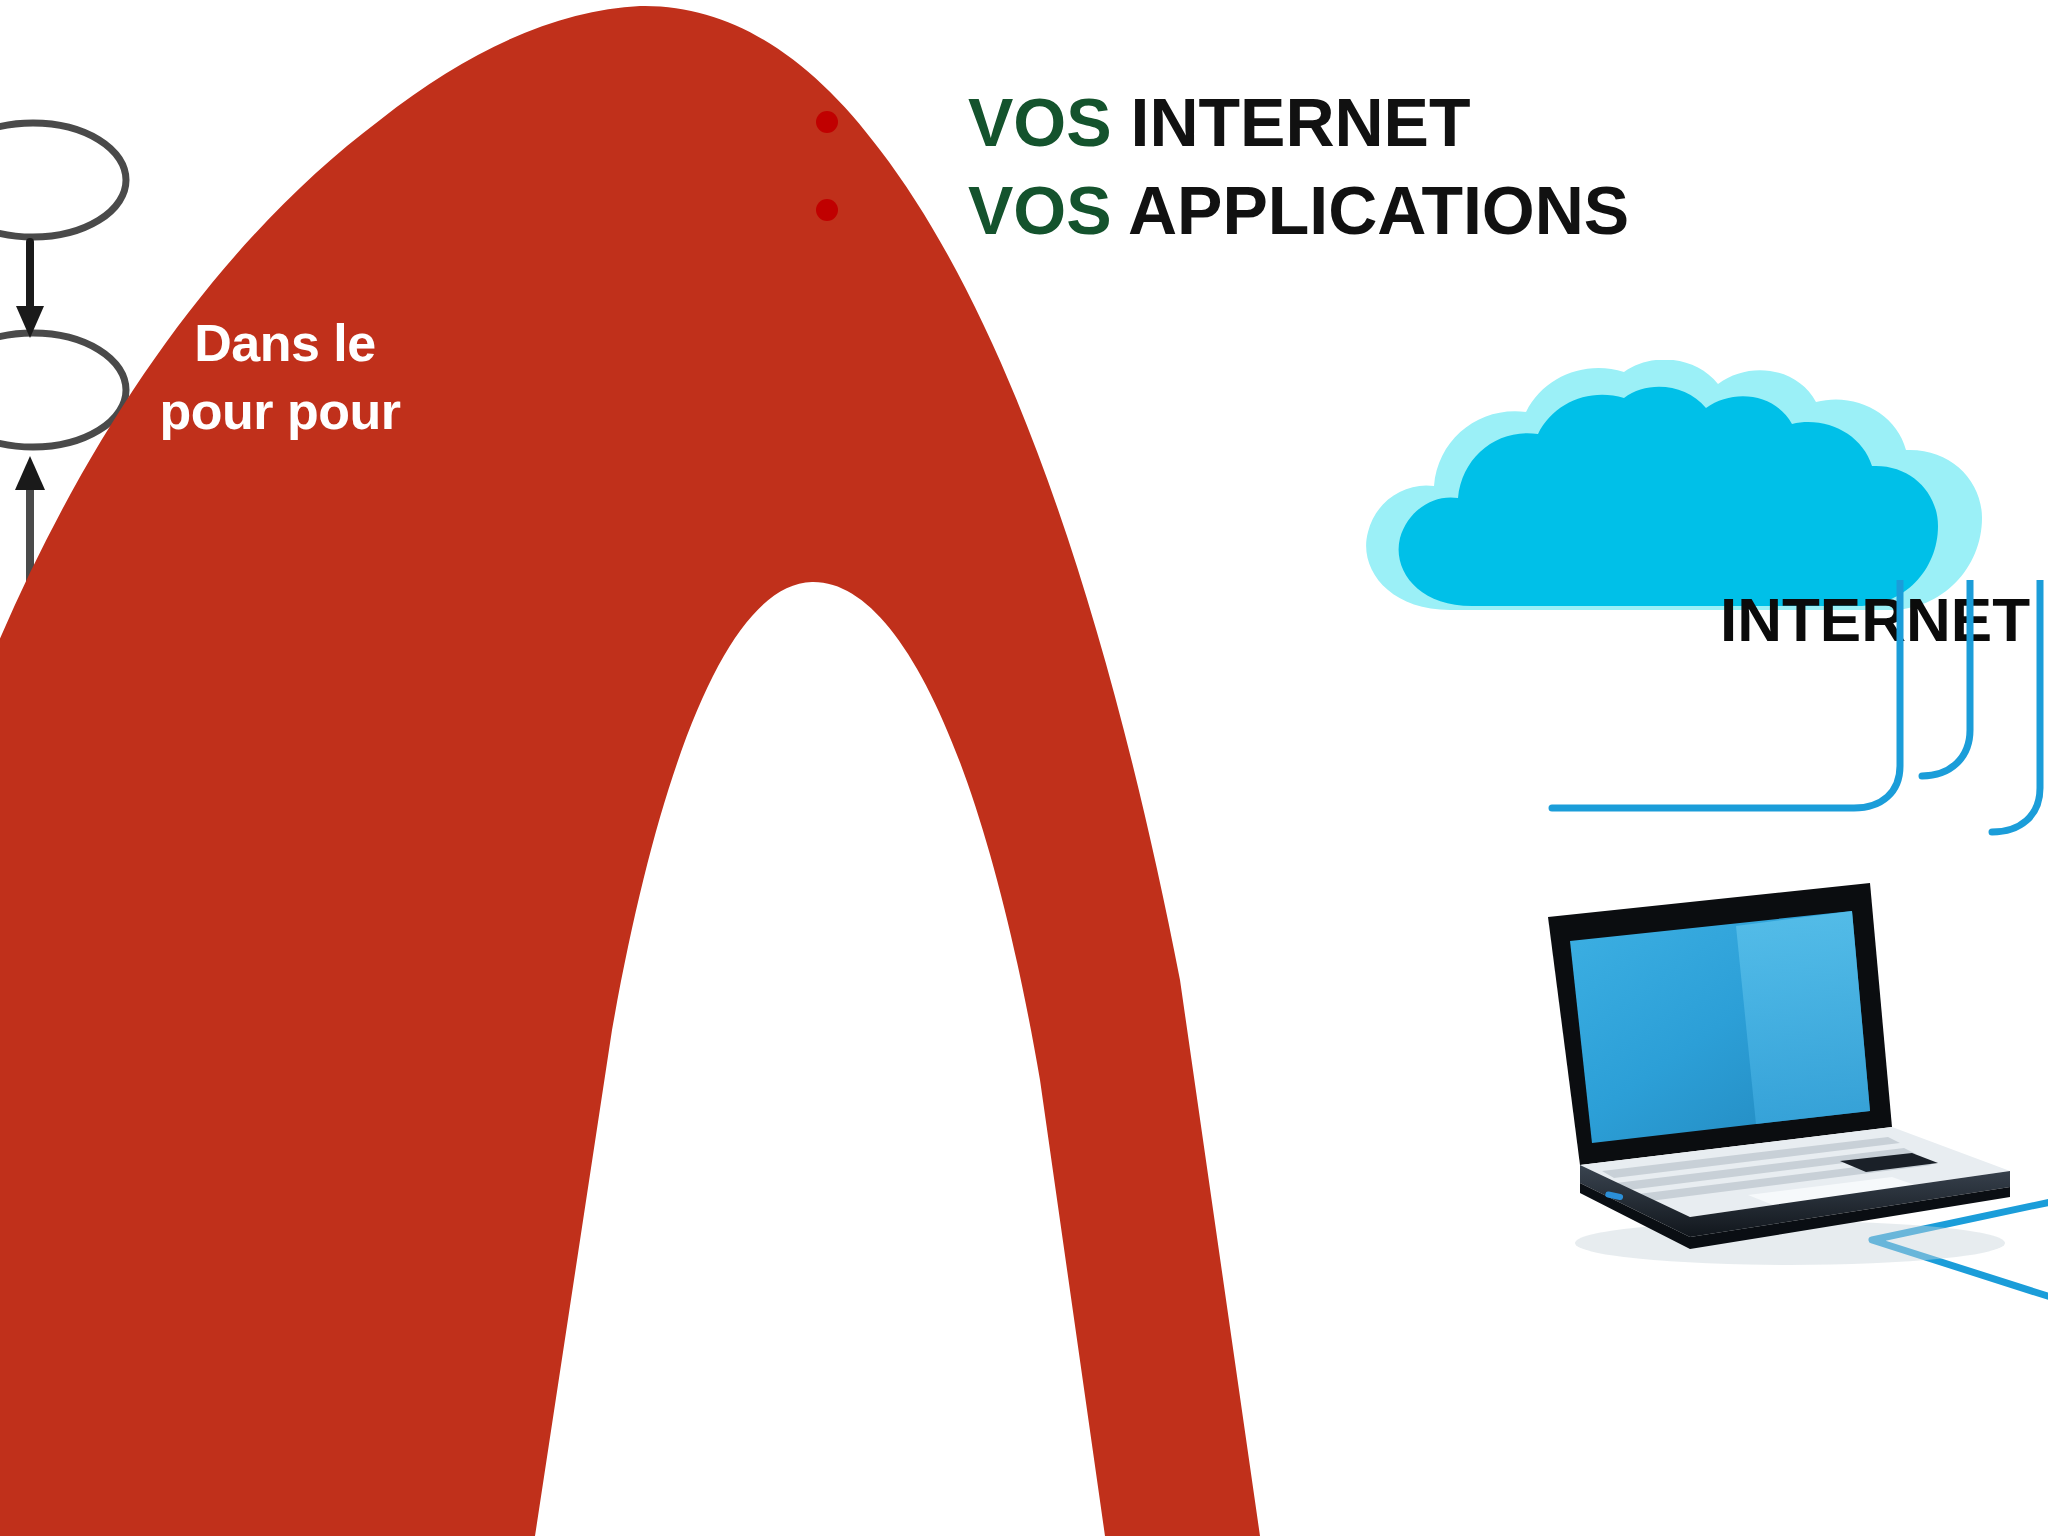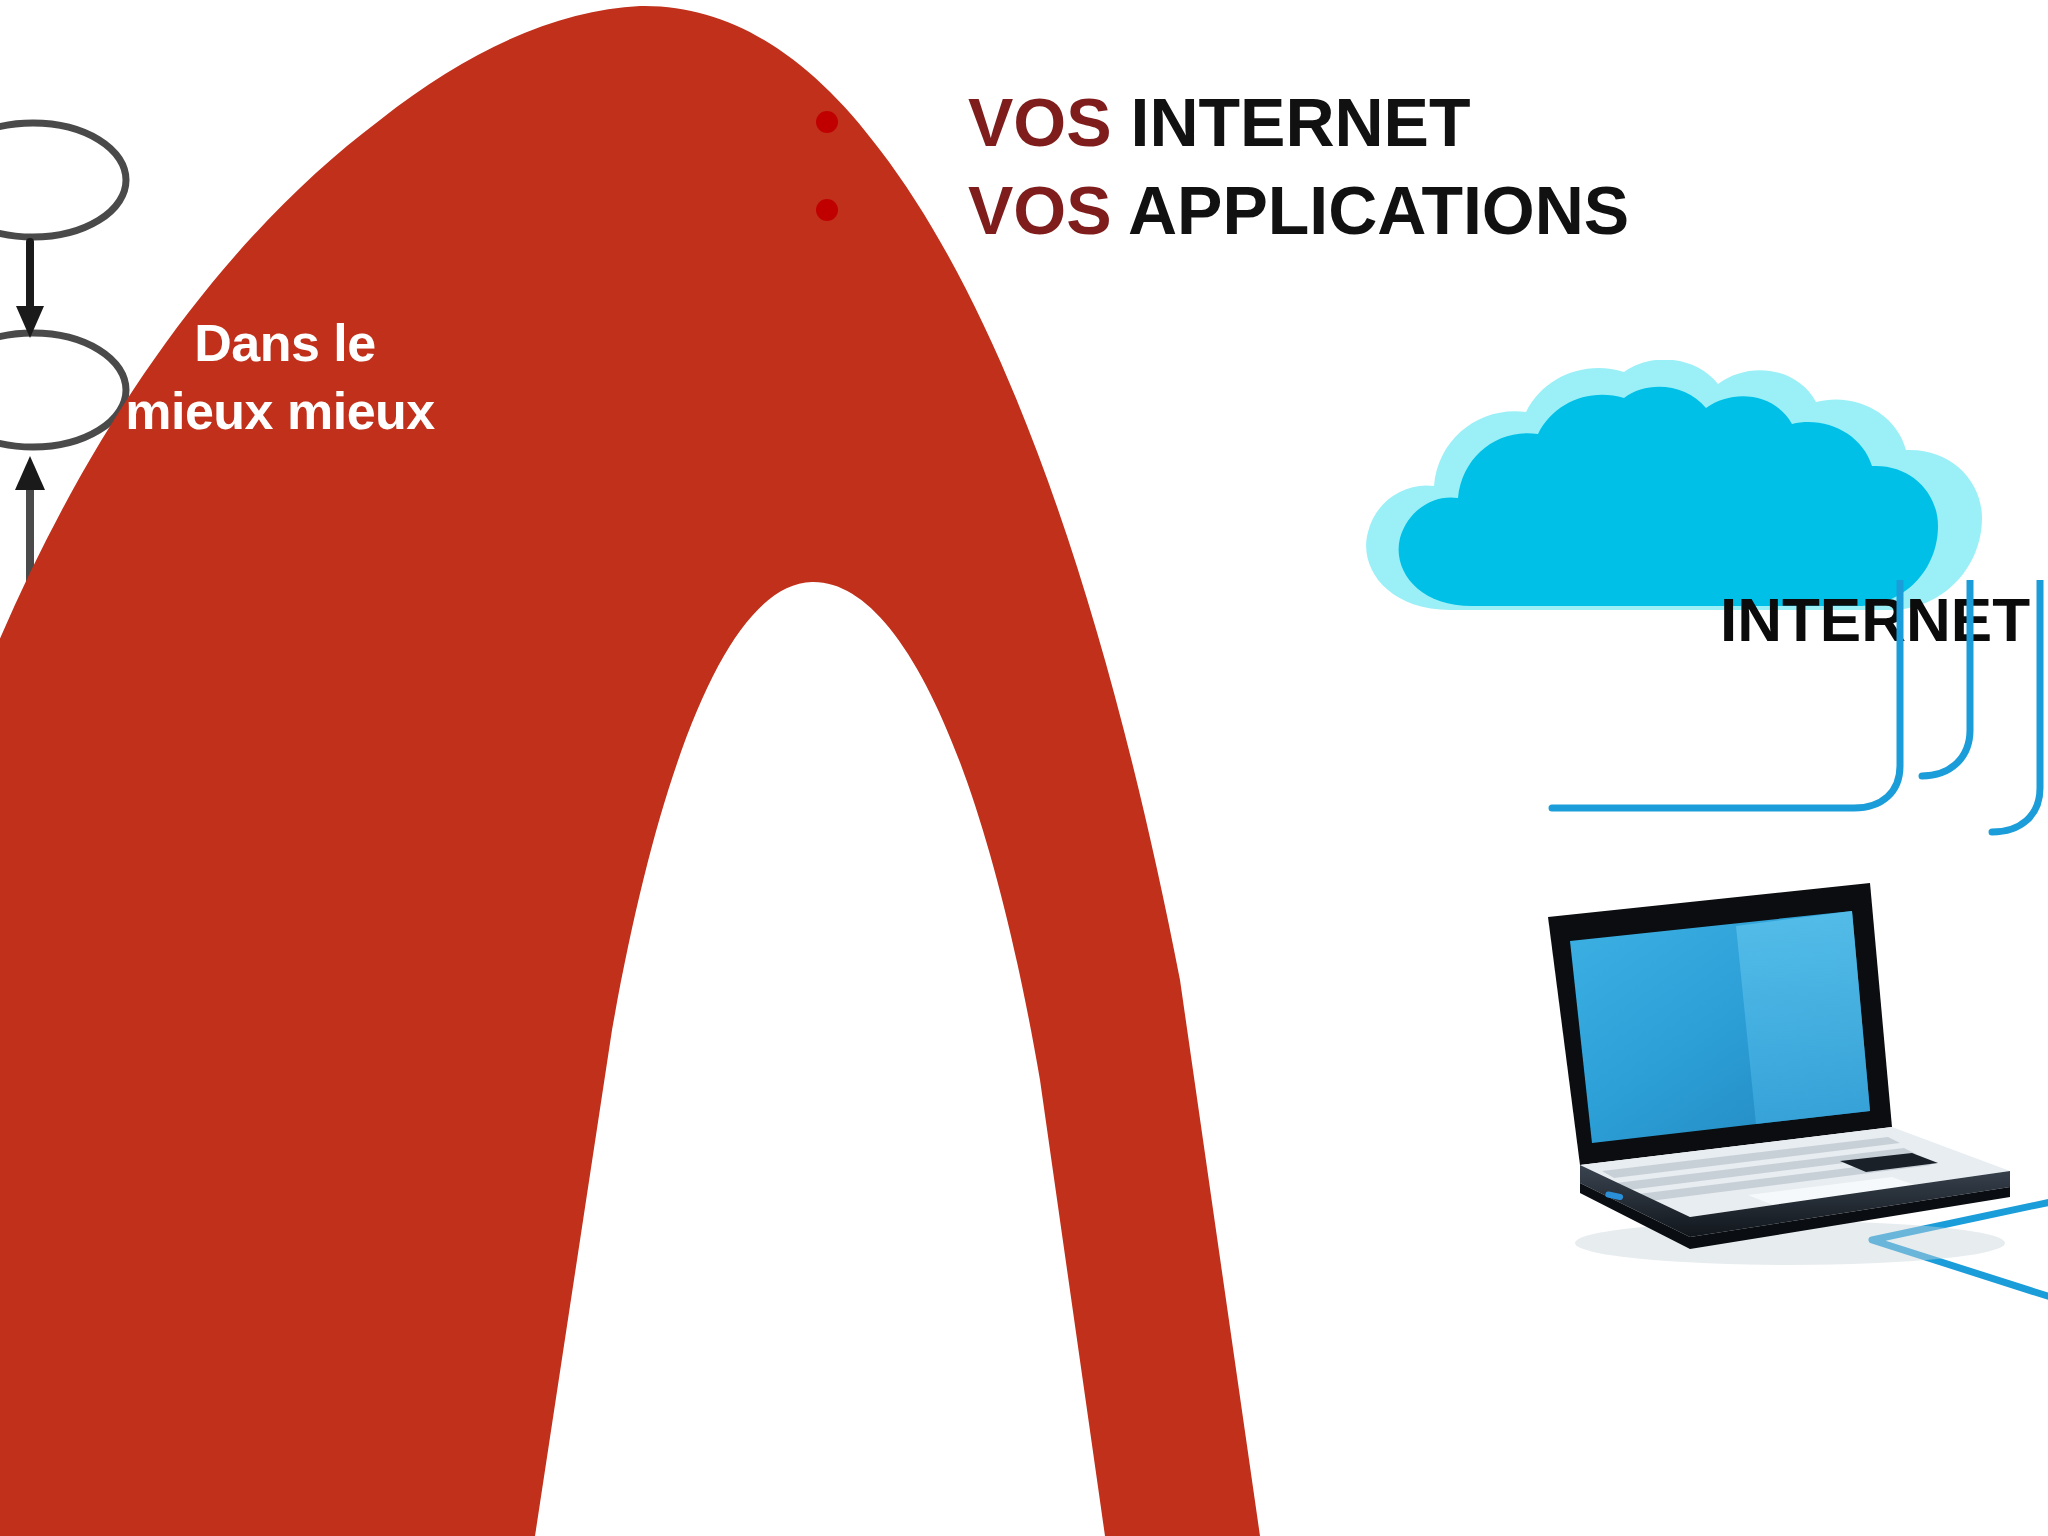--- a/index.html
+++ b/index.html
@@ -90,21 +90,21 @@
     margin-right: 130px;
     flex: 0 0 auto;
   }
   .bullet-text {
     font-size: 68px;
     font-weight: bold;
     color: #111111;
     letter-spacing: 0px;
   }
   .bullet-text .em {
-    color: #7f1d1d;
+    color: #14532d;
   }
 
   
   #cloud-wrap {
     position: absolute;
     left: 1330px;
     top: 360px;
     width: 760px;
     height: 280px;
   }
@@ -197,21 +197,21 @@
         L 1040 1080
         C 985 760 900 580 812 582
         C 730 584 660 760 612 1030
         L 535 1536
         Z" fill="#C0301B"></path>
     </svg>
   </div>
 
   <div id="left-text">
     <span class="ln ln-1">Dans le</span>
-    <span class="ln ln-3">mieux mieux</span>
+    <span class="ln ln-3">pour pour</span>
   </div>
 
   <div id="bullets">
     <div class="bullet-row">
       <span class="bullet-dot"></span>
       <span class="bullet-text"><span class="em">VOS</span><span> INTERNET</span></span>
     </div>
     <div class="bullet-row">
       <span class="bullet-dot"></span>
       <span class="bullet-text"><span class="em">VOS</span><span> APPLICATIONS</span></span>

